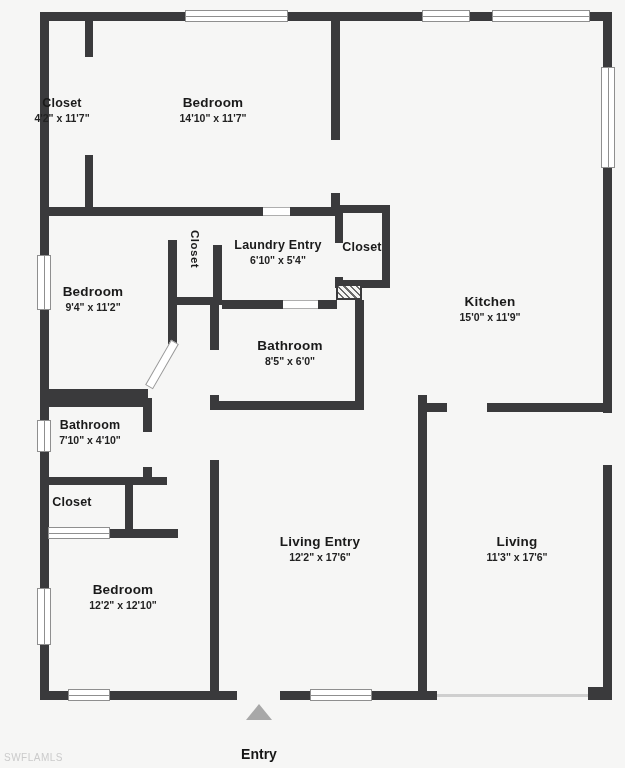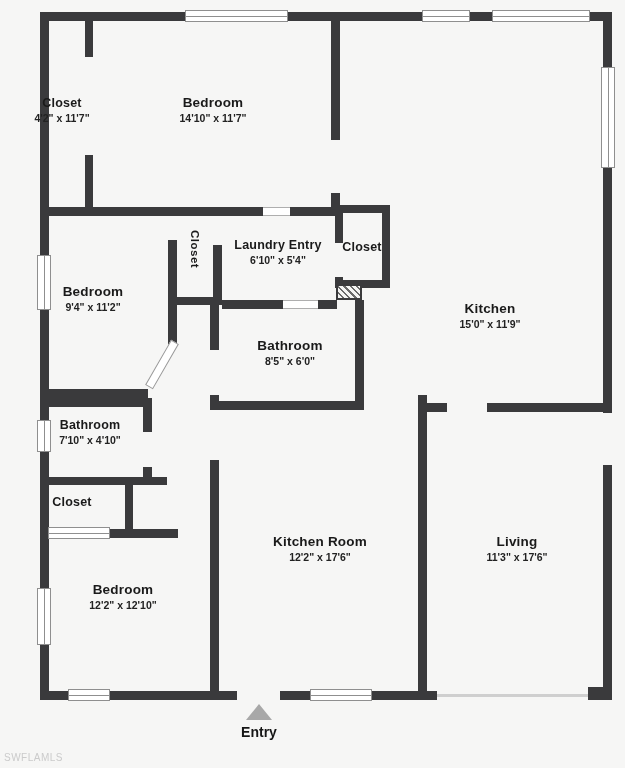--- a/index.html
+++ b/index.html
@@ -145,21 +145,21 @@
 
   <div class="room-label small" style="left:278px;top:237px;">
     <div class="rname">Laundry Entry</div>
     <div class="rdims">6'10" x 5'4"</div>
   </div>
 
   <div class="room-label small" style="left:362px;top:239px;">
     <div class="rname">Closet</div>
   </div>
 
-  <div class="room-label" style="left:490px;top:294px;margin-top:7px;">
+  <div class="room-label" style="left:490px;top:294px;">
     <div class="rname">Kitchen</div>
     <div class="rdims">15'0" x 11'9"</div>
   </div>
 
   <div class="room-label" style="left:290px;top:338px;">
     <div class="rname">Bathroom</div>
     <div class="rdims">8'5" x 6'0"</div>
   </div>
 
   <div class="room-label small" style="left:90px;top:417px;">
@@ -170,27 +170,27 @@
   <div class="room-label small" style="left:72px;top:494px;">
     <div class="rname">Closet</div>
   </div>
 
   <div class="room-label" style="left:123px;top:582px;">
     <div class="rname">Bedroom</div>
     <div class="rdims">12'2" x 12'10"</div>
   </div>
 
   <div class="room-label" style="left:320px;top:534px;">
-    <div class="rname">Kitchen Room</div>
+    <div class="rname">Living Entry</div>
     <div class="rdims">12'2" x 17'6"</div>
   </div>
 
   <div class="room-label" style="left:517px;top:534px;">
     <div class="rname">Living</div>
     <div class="rdims">11'3" x 17'6"</div>
   </div>
 
   <div class="entry-arrow" style="left:246px;top:704px;"></div>
-  <div class="entry-label" style="left:259px;top:724px;">Entry</div>
+  <div class="entry-label" style="left:259px;top:746px;">Entry</div>
 
   <div class="watermark">SWFLAMLS</div>
 
 </div>
 
 </body></html>

